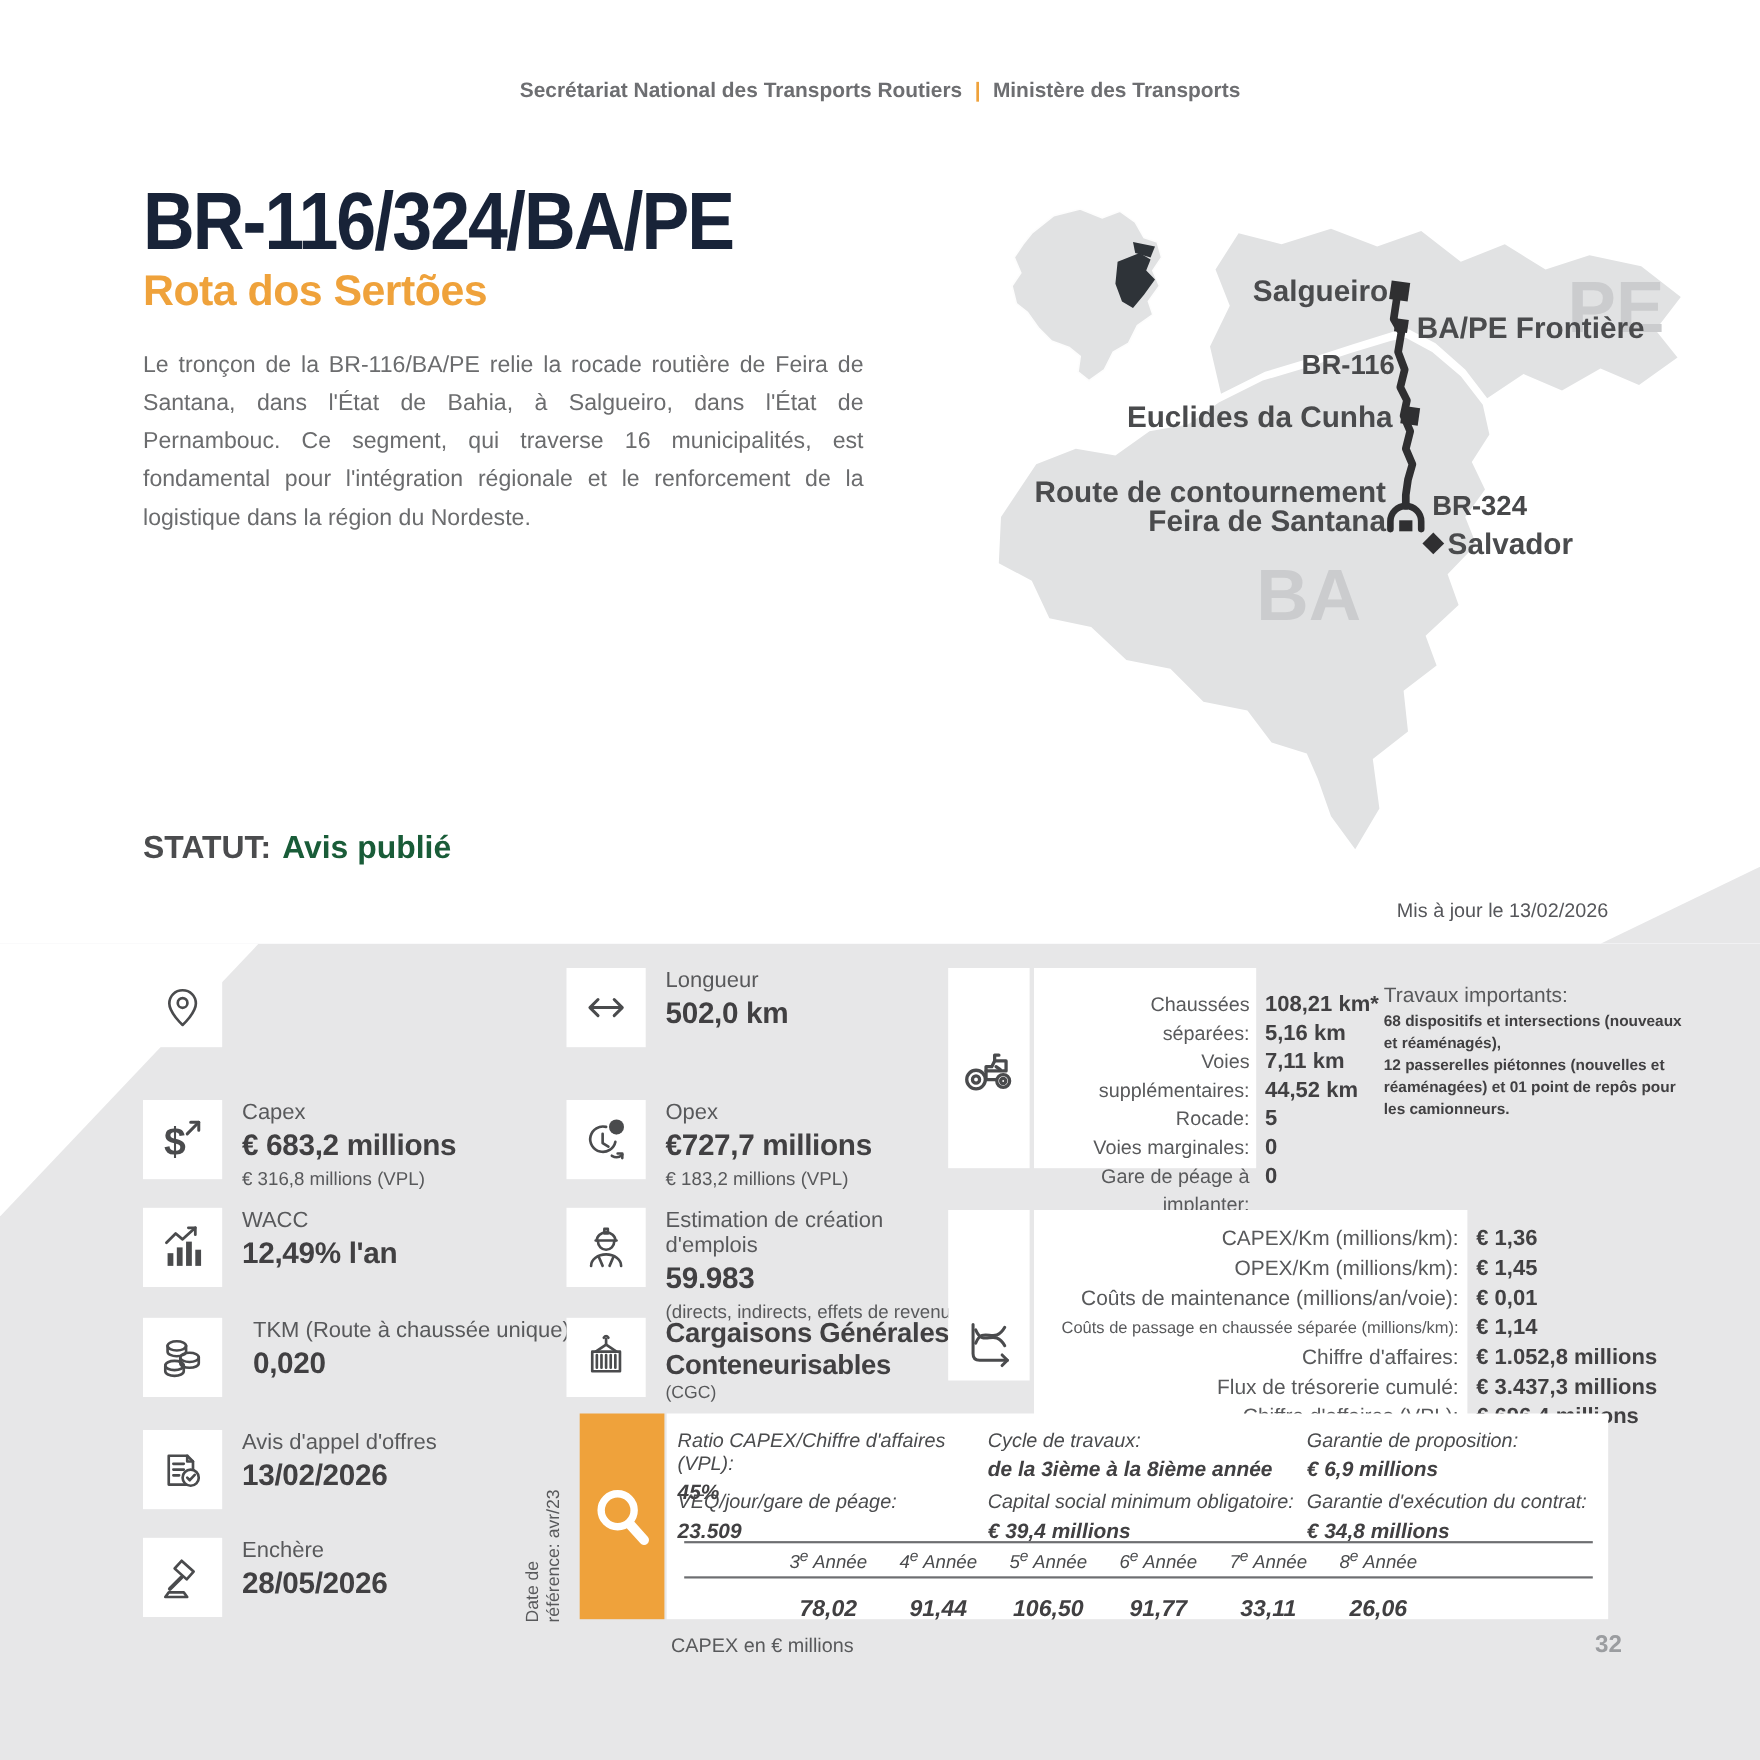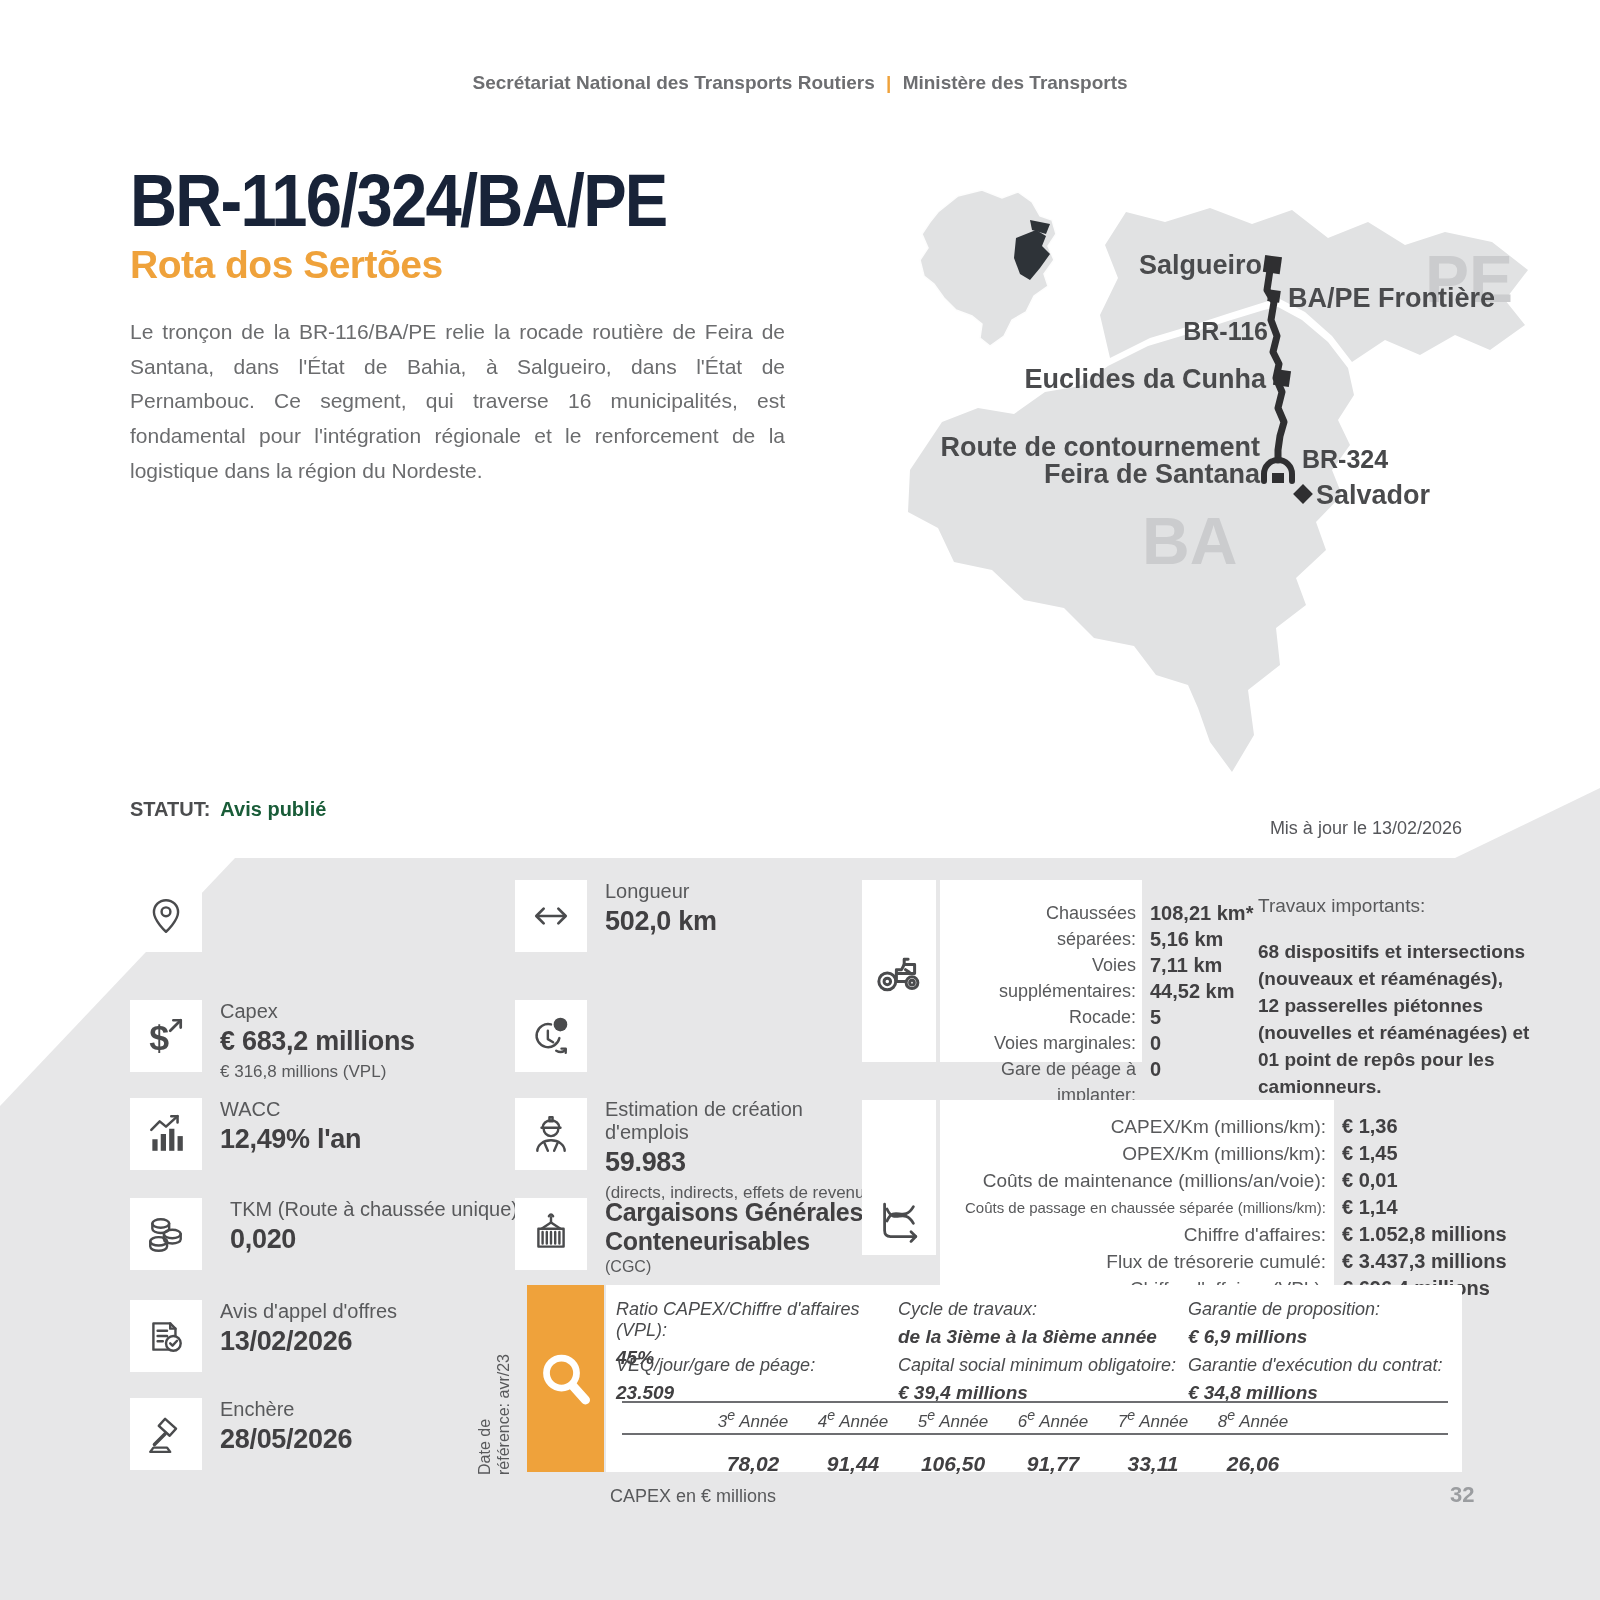--- a/index.html
+++ b/index.html
@@ -12,21 +12,21 @@
   .doc-header{top:72px;left:0;width:1600px;text-align:center;font-size:19px;font-weight:bold;color:#6d6e71;}
   .doc-header .pipe{color:#efa23b;font-weight:bold;padding:0 6px;}
 
   
   .title{top:158px;left:130px;font-size:74px;font-weight:900;color:#182338;letter-spacing:-2px;
          transform:scaleX(.88);transform-origin:left top;white-space:nowrap;}
   .subtitle{top:243px;left:130px;font-size:39px;font-weight:bold;color:#efa23b;letter-spacing:-.5px;}
   .description{top:315px;left:130px;width:655px;font-size:21px;line-height:1.65;color:#6b6c6e;text-align:justify;}
 
   
-  .status{top:755px;left:130px;font-size:20px;font-weight:900;color:#4b4c4e;margin-top:43px;}
+  .status{top:755px;left:130px;font-size:29px;font-weight:900;color:#4b4c4e;}
   .status .green{color:#195c38;padding-left:10px;}
   .updated{top:818px;right:138px;font-size:18px;color:#55565a;}
 
   
   .band{top:858px;left:0;width:1600px;height:742px;background:#e7e7e8;}
   .wedge-left{top:858px;left:0;width:235px;height:248px;background:#ffffff;
               clip-path:polygon(0 0,100% 0,0 100%);}
   .wedge-right{top:788px;left:1455px;width:145px;height:70px;background:#e7e7e8;
                clip-path:polygon(100% 0,100% 100%,0 100%);}
 
@@ -42,21 +42,21 @@
   
   .panel{background:#fff;}
   .rs-labels,.fin-labels{text-align:right;color:#58595b;}
   .rs-labels div{line-height:26px;font-size:18px;margin-left:44px;}
   .rs-values div{line-height:26px;font-size:20px;font-weight:bold;color:#414042;}
   .fin-labels div{line-height:27px;font-size:19px;}
   .fin-labels div.tight{font-size:15px;}
   .fin-values div{line-height:27px;font-size:20px;font-weight:bold;color:#414042;}
   .fin-values .suffix{font-size:14px;}
   .travaux-label{font-size:19px;color:#58595b;}
-  .travaux-body{font-size:19px;font-weight:bold;color:#414042;line-height:1.42;margin-top:22px;}
+  .travaux-body{font-size:14px;font-weight:bold;color:#414042;line-height:1.42;margin-top:2px;}
 
   
   .bottom-panel{left:606px;top:1285px;width:856px;height:187px;background:#fff;font-style:italic;}
   .search-box{left:527px;top:1285px;width:77px;height:187px;background:#efa23b;
               display:flex;align-items:center;justify-content:center;}
   .bp-item-label{font-size:18px;color:#4a4b4d;}
   .bp-item-value{font-size:19px;font-weight:bold;color:#414042;margin-top:6px;}
   .bp-col{position:absolute;}
   .rule{position:absolute;left:16px;width:826px;border-top:2px solid #6d6e71;}
   .years{position:absolute;left:97px;top:122px;display:flex;}
@@ -254,20 +254,25 @@
     <div class="card-icon">
       <svg class="ic" width="42" height="42" viewBox="0 0 40 40">
           <path d="M28,22 a11,11 0 1 1 -8,-13"></path>
           <path d="M17,15 v8 l5,3"></path>
           <circle cx="29" cy="9" r="6.5" fill="#4a4b4d" stroke="none"></circle>
           <text x="26" y="13" font-size="10" font-weight="bold" fill="#fff" font-family="Liberation Sans,sans-serif">$</text>
           <path d="M25,34 q5,3 9,-1"></path>
           <path d="M34,36 v-4 h-4"></path>
         </svg>
     </div>
+    <div>
+      <div class="card-label">Opex</div>
+      <div class="card-value">€727,7 millions</div>
+      <div class="card-sub">€ 183,2 millions (VPL)</div>
+    </div>
   </div>
 
   <div class="abs card" style="left:515px;top:1098px;width:370px;">
     <div class="card-icon">
       <svg class="ic" width="42" height="42" viewBox="0 0 40 40">
           <path d="M12,14 a8,7 0 0 1 16,0"></path>
           <rect x="18.5" y="4" width="3" height="4"></rect>
           <path d="M11,14 h18"></path>
           <path d="M13,15 a7,7 0 0 0 14,0"></path>
           <path d="M7,36 a13,10 0 0 1 26,0"></path>

